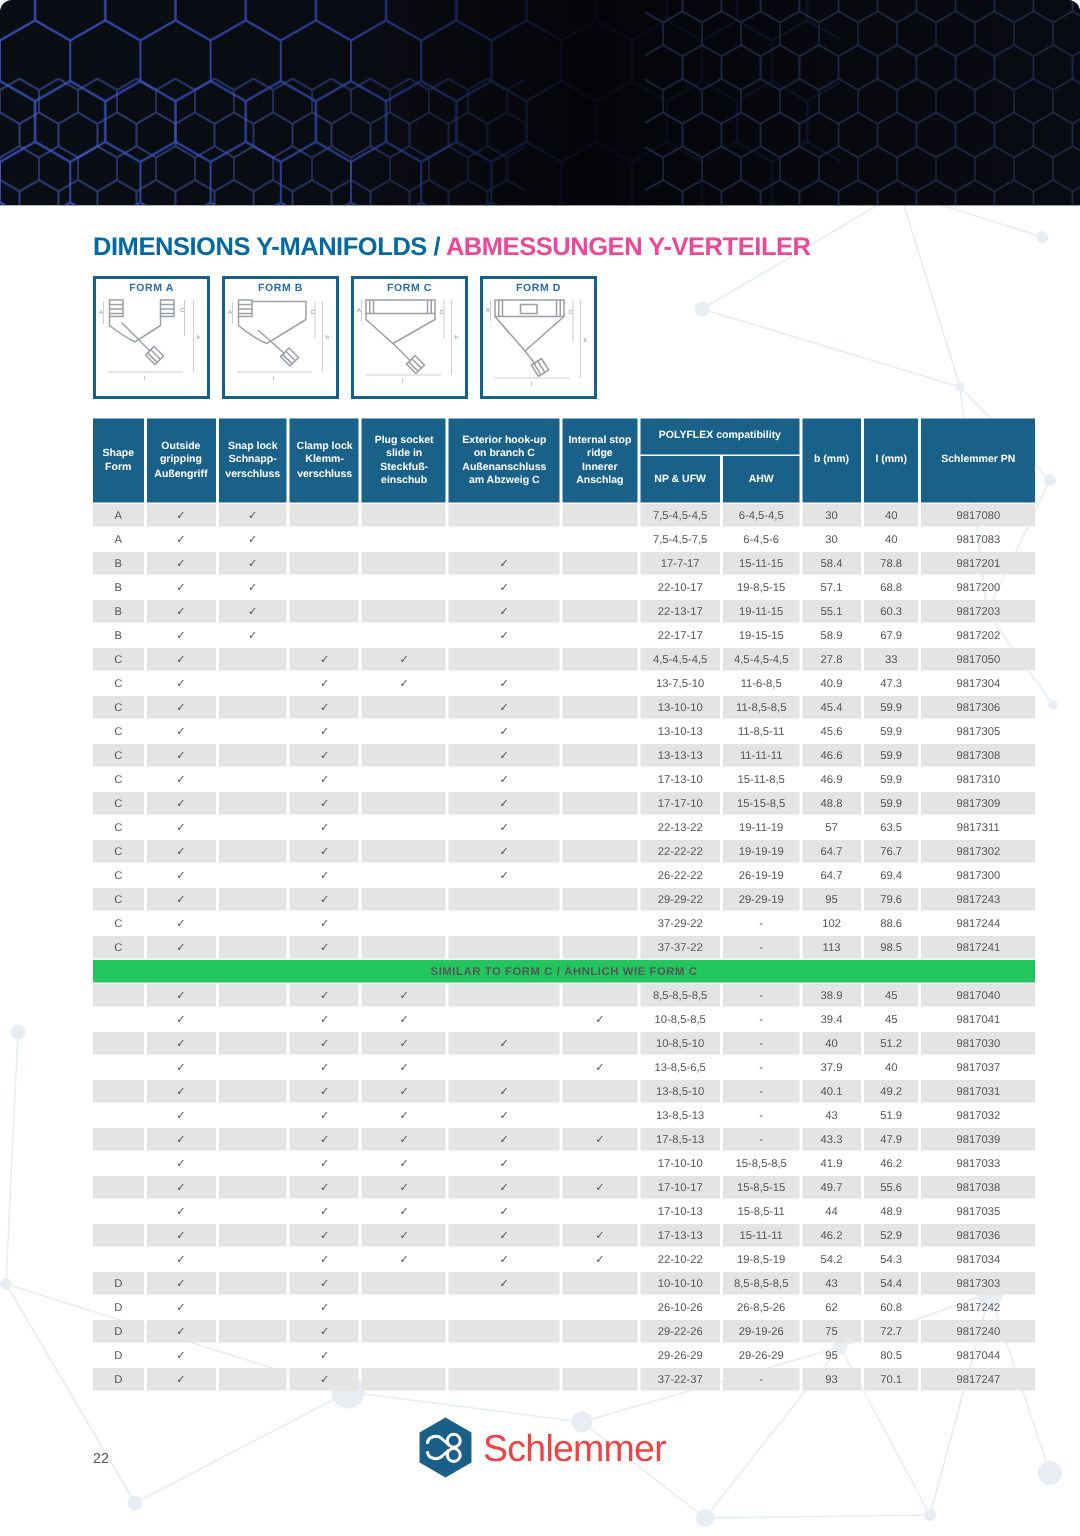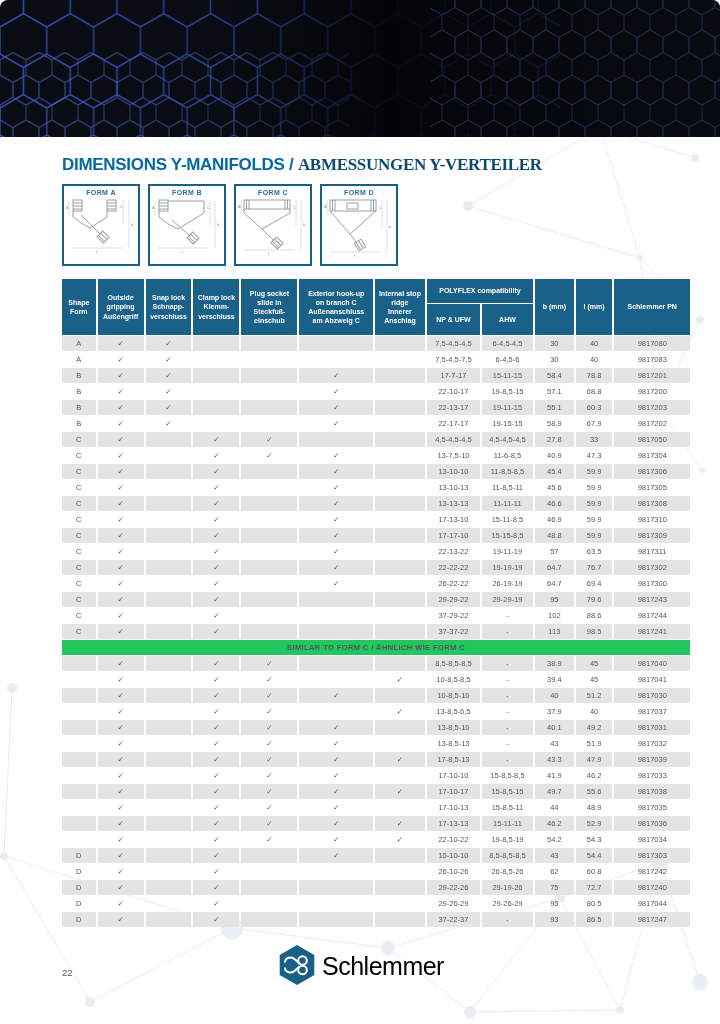--- a/index.html
+++ b/index.html
@@ -14,21 +14,21 @@
     position:absolute;top:0;left:0;width:720px;height:137px;z-index:2;
     border-radius:8px 8px 0 0;overflow:hidden;
   }
   
   .content{position:relative;z-index:3;}
   .page-title{
     margin:18px 0 9px 62px;font-size:17px;font-weight:bold;letter-spacing:-0.3px;
     white-space:nowrap;
   }
   .page-title .t-en{color:#0369a1;}
-  .page-title .t-de{color:#0c4a6e;font-family:Liberation Serif, serif;}
+  .page-title .t-de{color:#ec4899;}
   .forms-row{display:flex;gap:8px;margin-left:62px;}
   .form-box{
     width:78px;height:82px;border:2px solid #16618c;background:#fff;
     box-sizing:border-box;text-align:center;
   }
   .form-box .form-label{
     display:block;margin-top:3px;font-size:7px;font-weight:bold;
     color:#2a6ca8;letter-spacing:0.4px;
   }
   
@@ -52,21 +52,21 @@
   td.banner{
     background:#22c55e;color:#fff;font-weight:bold;font-size:7.5px;
     letter-spacing:0.4px;height:14px;line-height:14px;
   }
   
   .page-number{position:absolute;left:62px;top:967px;font-size:9.5px;color:#565656;z-index:3;}
   .footer-logo{
     position:absolute;left:0;right:0;top:943px;z-index:3;
     display:flex;align-items:center;justify-content:center;gap:4px;
   }
-  .brand-text{font-size:25px;color:#000000;letter-spacing:-0.5px;}
+  .brand-text{font-size:25px;color:#ef4444;letter-spacing:-0.5px;}
   svg text{font-family:"Liberation Sans",sans-serif;}
 </style>
 </head>
 <body>
 
 <svg class="mesh-bg" width="720" height="1024">
   <g stroke="#e2e9f0" stroke-width="1" opacity="0.85">
     <line x1="468" y1="206" x2="600" y2="128"></line>
       <line x1="600" y1="128" x2="695" y2="158"></line>
     <line x1="468" y1="206" x2="640" y2="258"></line>
@@ -841,21 +841,21 @@
           <td>D</td>
           <td class="check">✓</td>
           <td></td>
           <td class="check">✓</td>
           <td></td>
           <td></td>
           <td></td>
           <td>37-22-37</td>
           <td>-</td>
           <td>93</td>
-          <td>86.5</td>
+          <td>70.1</td>
           <td>9817247</td>
         </tr>
       </tbody>
   </table>
 </div>
 
 <div class="page-number">22</div>
 
 <div class="footer-logo">
   <svg width="42" height="46" viewBox="0 0 42 46">

